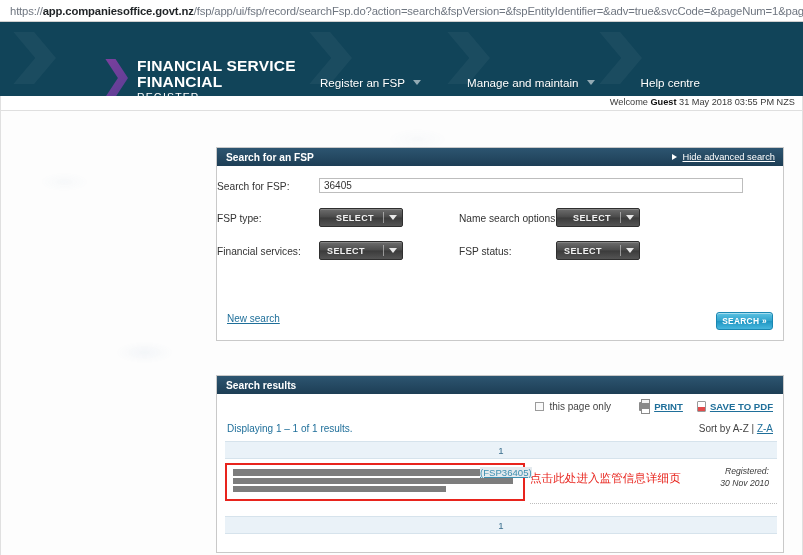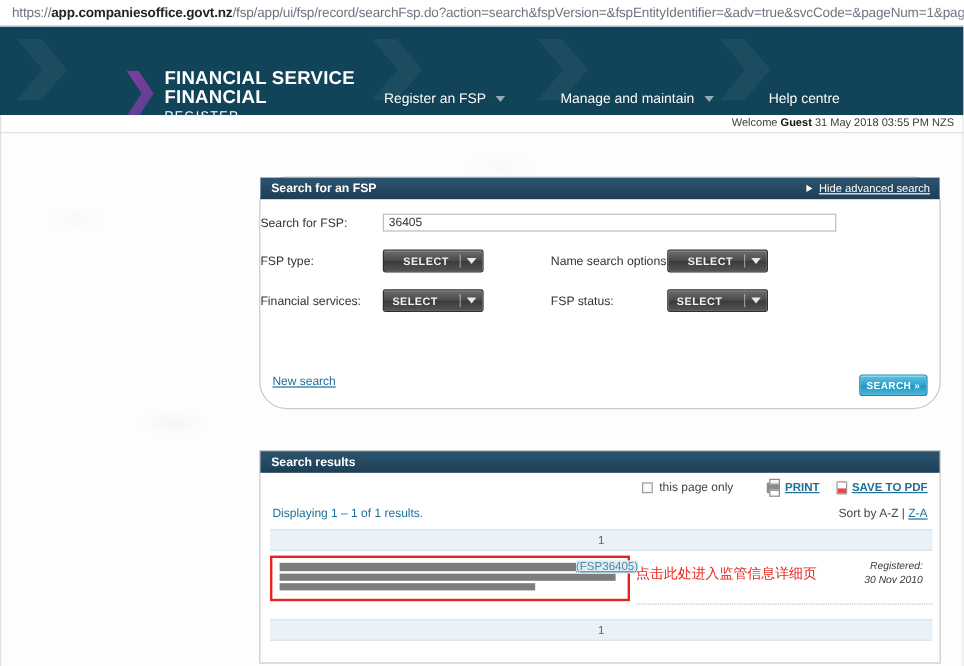--- a/index.html
+++ b/index.html
@@ -126,21 +126,21 @@
   }
   .panel-hd .adv .arr {
     display: inline-block; margin-right: 5px;
     width: 0; height: 0;
     border-top: 3.5px solid transparent;
     border-bottom: 3.5px solid transparent;
     border-left: 5px solid #ffffff;
   }
 
   
-  #searchPanel { left: 216px; top: 125px; width: 568px; height: 194px; border-radius: 23px; }
+  #searchPanel { left: 216px; top: 125px; width: 568px; height: 194px; }
   #searchBody { position: relative; padding: 14px 0 0 0; height: 175px; }
 
   .frow { position: absolute; left: 0; width: 100%; height: 30px; }
   .flabel {
     position: absolute; font-size: 10.2px; color: #333; top: 5px;
   }
   .lab-a { left: 0; }
   .lab-b { left: 242px; }
 
   .ftext {
@@ -329,21 +329,21 @@
       <span class="adv">
         <span class="arr"></span>
         <span>Hide advanced search</span>
       </span>
     </div>
 
     <div id="searchBody">
 
       <div class="frow" style="top:10px;">
         <span class="flabel lab-a">Search for FSP:</span>
-        <input class="ftext" style="left: 102px; top: 2px; width: 378px;" type="text" value="36405">
+        <input class="ftext" style="left: 102px; top: 2px; width: 424px;" type="text" value="36405">
       </div>
 
       <div class="frow" style="top:42px;text-align:center;">
         <span class="flabel lab-a">FSP type:</span>
         <div class="fselect" style="left:102px; top:0px;">
           <span class="sv">SELECT</span>
           <span class="div"></span>
           <span class="dn">
               <i></i>
             </span>

